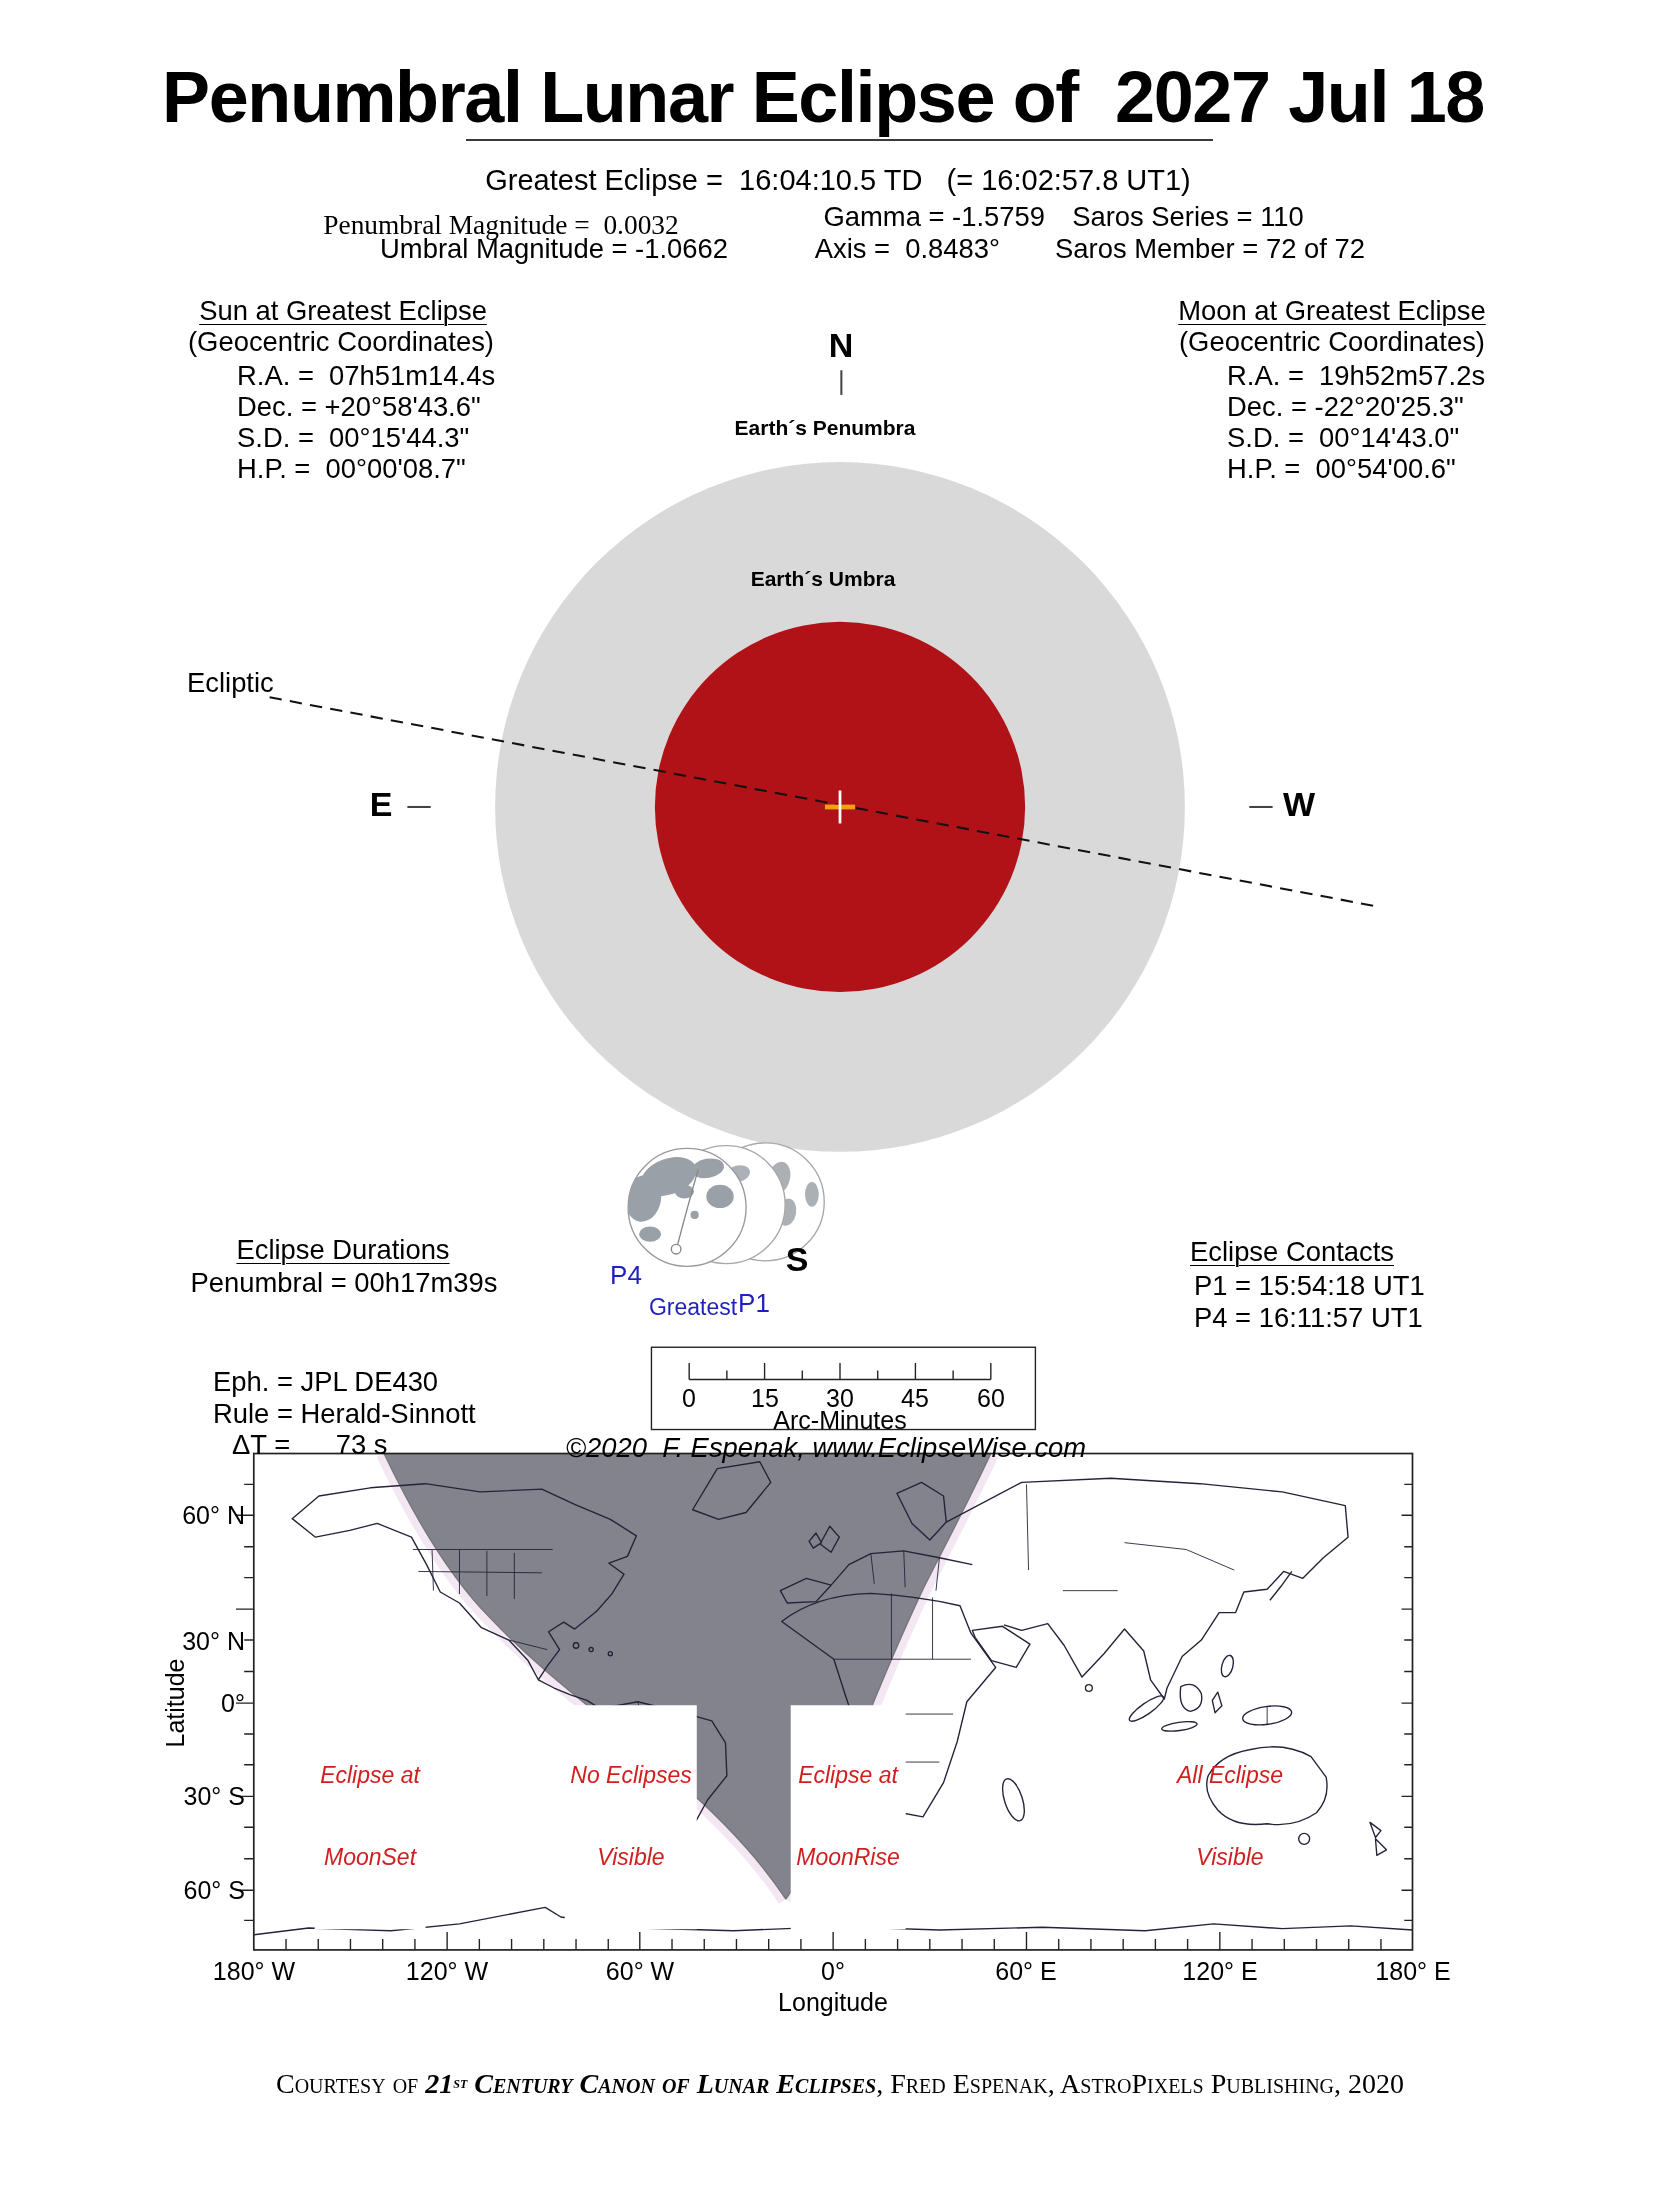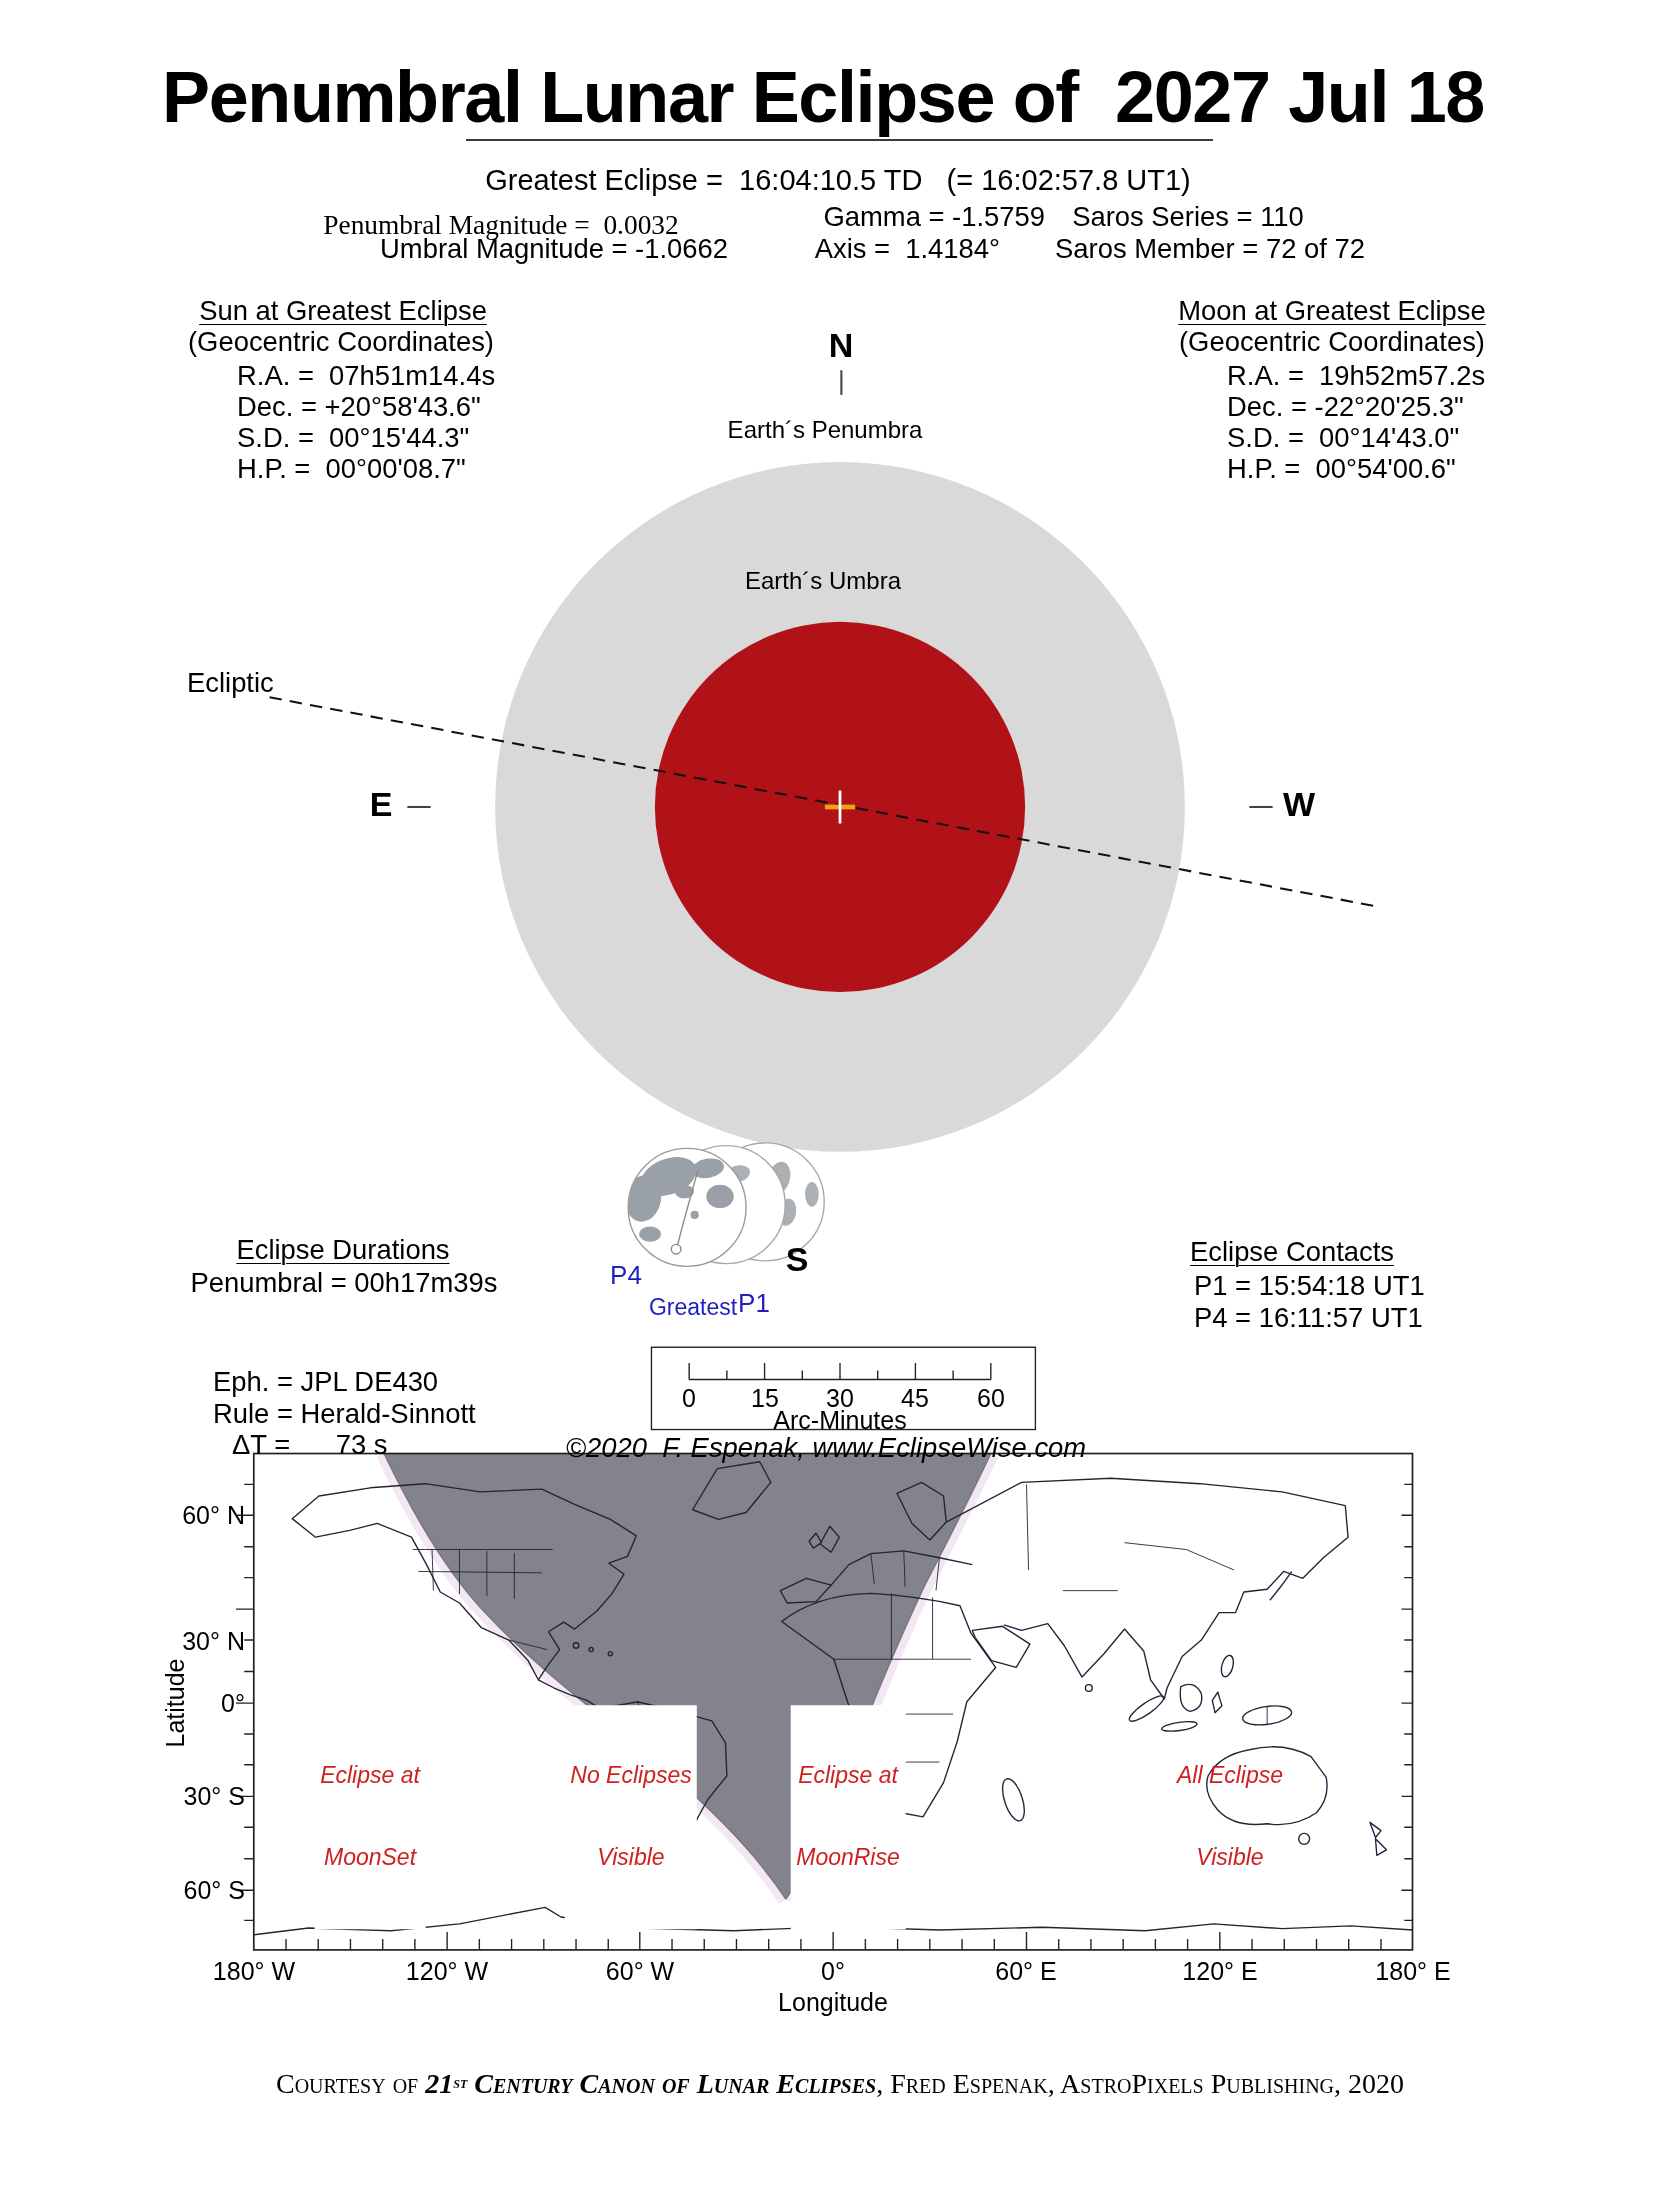--- a/index.html
+++ b/index.html
@@ -6,21 +6,21 @@
   .page{position:relative;width:1680px;height:2194px;background:#fff;overflow:hidden;
         font-family:"Liberation Sans",sans-serif;color:#000;}
   .t{position:absolute;white-space:pre;line-height:1.05;}
   .c{transform:translateX(-50%);}
   .u{text-decoration:underline;text-decoration-thickness:1.4px;text-underline-offset:4.1px;}
   .title{font-size:72px;font-weight:bold;letter-spacing:-1.4px;}
   .sub{font-size:29px;}
   .stat{font-size:27.4px;}
   .blk{font-size:27.4px;}
   .compass{font-size:34px;font-weight:bold;}
-  .dlab{font-size:24px;font-weight:normal;}
+  .dlab{font-size:21px;font-weight:bold;}
   .blue{color:#1f1fbe;}
   .mp{font-size:26px;}
   .chip{position:absolute;transform:translate(-50%,-50%);background:#fff;color:#cf2020;
         font-style:italic;font-size:23px;text-align:center;line-height:1.2;padding:1.4px 5.5px;white-space:pre;}
   .bluechip{position:absolute;transform:translate(-50%,-50%);background:#fff;color:#1f1fbe;
         font-size:22px;padding:0.7px 2.7px;white-space:pre;}
   .axis{font-size:25px;}
   .credit{font-size:27.4px;font-style:italic;}
   .footer{font-family:"Liberation Serif",serif;font-variant:small-caps;font-size:28px;margin-top:20px;}
   .footer .book{font-weight:bold;font-style:italic;}
@@ -149,21 +149,21 @@
     </g>
   </svg>
 
   <div class="t c title" style="left:823px;top:60px;">Penumbral Lunar Eclipse of  2027 Jul 18</div>
   <div class="hr"></div>
   <div class="t c sub" style="left:838px;top:165px;">Greatest Eclipse =  16:04:10.5 TD   (= 16:02:57.8 UT1)</div>
 
   <div class="t stat" style="left:274px;top:211px;width:454px;text-align:center;font-family:Liberation Serif, serif;">Penumbral Magnitude =  0.0032</div>
   <div class="t stat" style="left:274px;top:235px;width:454px;text-align:right;">Umbral Magnitude = -1.0662</div>
   <div class="t stat" style="left:775px;top:203px;width:225px;text-align:right;margin-left:45px;">Gamma = -1.5759</div>
-  <div class="t stat" style="left:775px;top:235px;width:225px;text-align:right;">Axis =  1.4184°</div>
+  <div class="t stat" style="left:775px;top:235px;width:225px;text-align:right;">Axis =  0.8483°</div>
   <div class="t c stat" style="left:1188px;top:203px;">Saros Series = 110</div>
   <div class="t c stat" style="left:1210px;top:235px;">Saros Member = 72 of 72</div>
 
   <div class="t c blk u" style="left:343px;top:297px;">Sun at Greatest Eclipse</div>
   <div class="t c blk" style="left:341px;top:328px;">(Geocentric Coordinates)</div>
   <div class="t blk" style="left:237px;top:362px;">R.A. =  07h51m14.4s</div>
   <div class="t blk" style="left:237px;top:393px;">Dec. = +20°58'43.6"</div>
   <div class="t blk" style="left:237px;top:424px;">S.D. =  00°15'44.3"</div>
   <div class="t blk" style="left:237px;top:455px;">H.P. =  00°00'08.7"</div>
 

